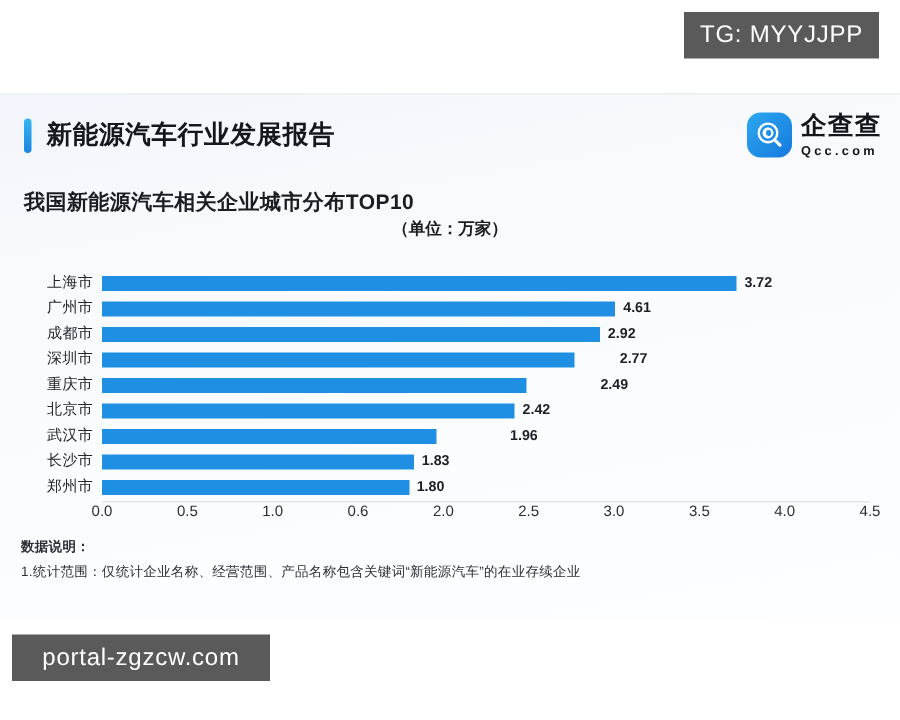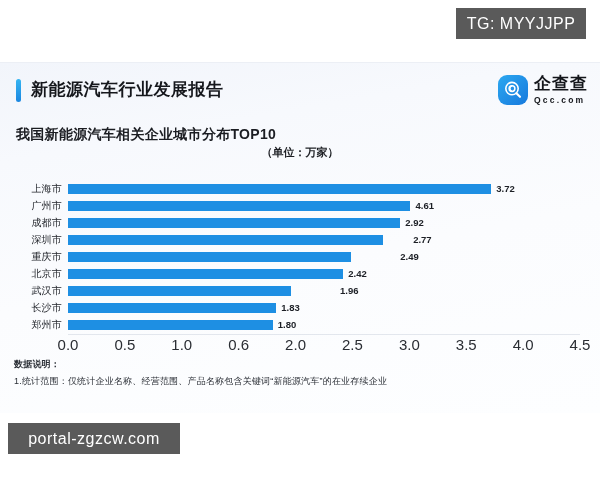--- a/index.html
+++ b/index.html
@@ -204,21 +204,21 @@
   #x-axis {
     position: absolute;
     left: 0;
     top: 274px;
     width: 600px;
     height: 18px;
   }
   .x-tick {
     position: absolute;
     top: 0;
-    font-size: 15px;
+    font-size: 10px;
     color: #2a2d33;
     transform: translateX(-50%);
     white-space: nowrap;
   }
   #axis-line {
     position: absolute;
     left: 68px;
     top: 272px;
     width: 512px;
     height: 1px;

